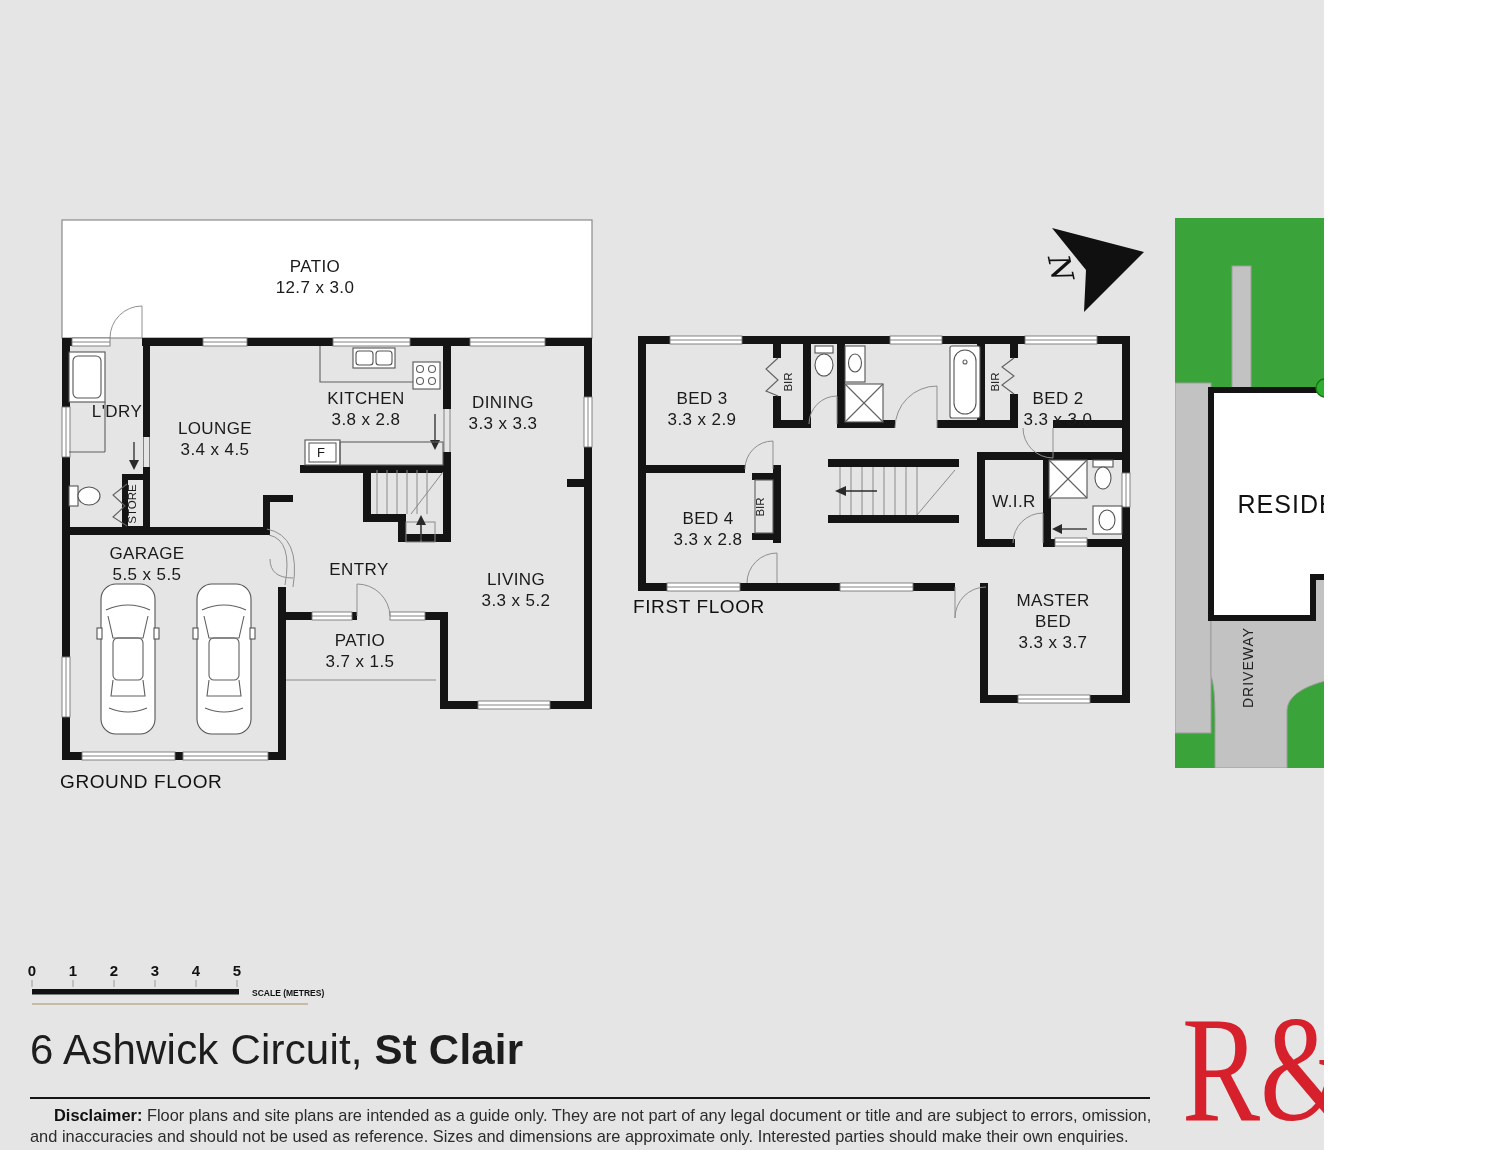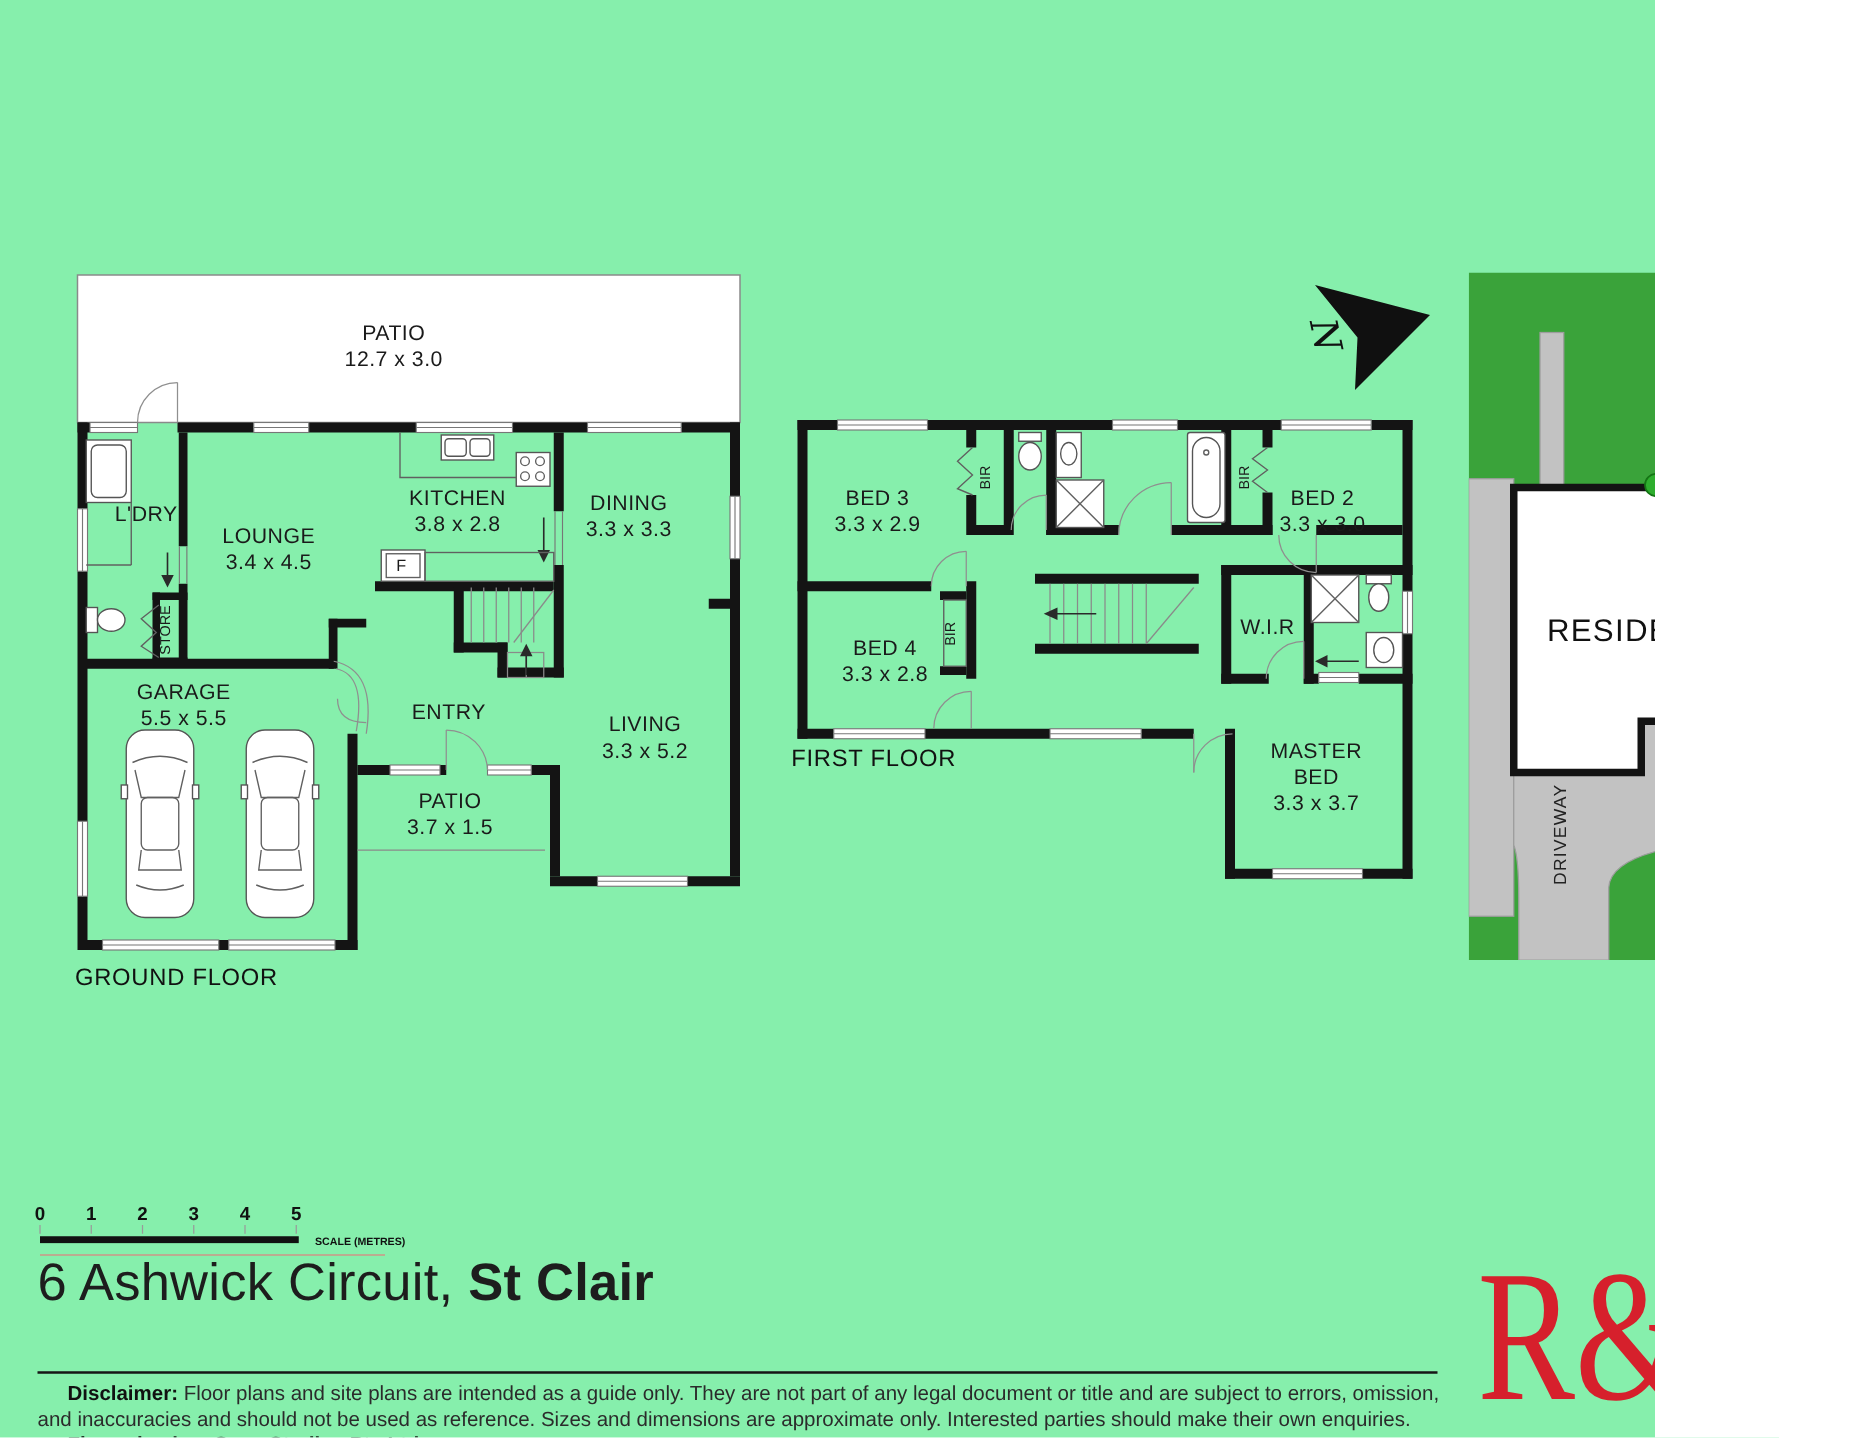--- a/index.html
+++ b/index.html
@@ -1,16 +1,16 @@
 <!DOCTYPE html>
 <html><head>
 <meta charset="utf-8">
 <style>
   html,body{margin:0;padding:0;background:#fff;}
-  #canvas{position:relative;width:1324px;height:1150px;background:#86efac;overflow:hidden;
+  #canvas{position:relative;width:1324px;height:1150px;background:#e5e5e5;overflow:hidden;
           font-family:"Liberation Sans",sans-serif;}
   .plan{position:absolute;}
   
   .wall{fill:#141414;}
   .thin{fill:none;stroke:#606060;stroke-width:1.1;}
   .thin2{fill:none;stroke:#8a8a8a;stroke-width:1;}
   .fixt{fill:#ffffff;stroke:#555;stroke-width:1.1;}
   .winr{fill:#ffffff;stroke:#777;stroke-width:.9;}
   .winl{stroke:#777;stroke-width:.9;}
   .arc{fill:none;stroke:#8f8f8f;stroke-width:1;}
@@ -25,21 +25,21 @@
   .pave{fill:#c2c2c2;stroke:#9d9d9d;stroke-width:1;}
   .houseblk{fill:#ffffff;stroke:#131313;stroke-width:6;}
   .treefill{fill:#2eae2e;stroke:#157515;stroke-width:1.4;}
   .treeln{stroke:#157515;stroke-width:1;}
   .res{font:25px "Liberation Sans",sans-serif;fill:#111;text-anchor:middle;letter-spacing:1px;}
   .drv{font:14px "Liberation Sans",sans-serif;fill:#222;letter-spacing:1px;}
   
   .scnum{font:bold 15px "Liberation Sans",sans-serif;fill:#111;text-anchor:middle;}
   .sccap{font:bold 8.5px "Liberation Sans",sans-serif;fill:#111;}
   
-  #title{position:absolute;left:30px;top:1002px;font-size:42px;color:#1d1d1d;letter-spacing:.2px;}
+  #title{position:absolute;left:30px;top:1026px;font-size:42px;color:#1d1d1d;letter-spacing:.2px;}
   #title .bold{font-weight:bold;}
   #title-rule{position:absolute;left:30px;top:1097px;width:1120px;height:2px;background:#161616;}
   #disclaimer{position:absolute;left:30px;top:1105px;width:1128px;font-size:16.4px;line-height:1.25;color:#2b2b2b;}
   #disclaimer .b{font-weight:bold;color:#111;margin-left:24px;}
   #logo{position:absolute;left:1182px;top:994px;font-family:"Liberation Serif",serif;
         font-size:150px;line-height:1;color:#d6202c;transform:scaleX(.78);transform-origin:left top;}
   .north-n{font:italic 30px "DejaVu Serif",serif;fill:#111;}
 </style>
 </head>
 <body>

